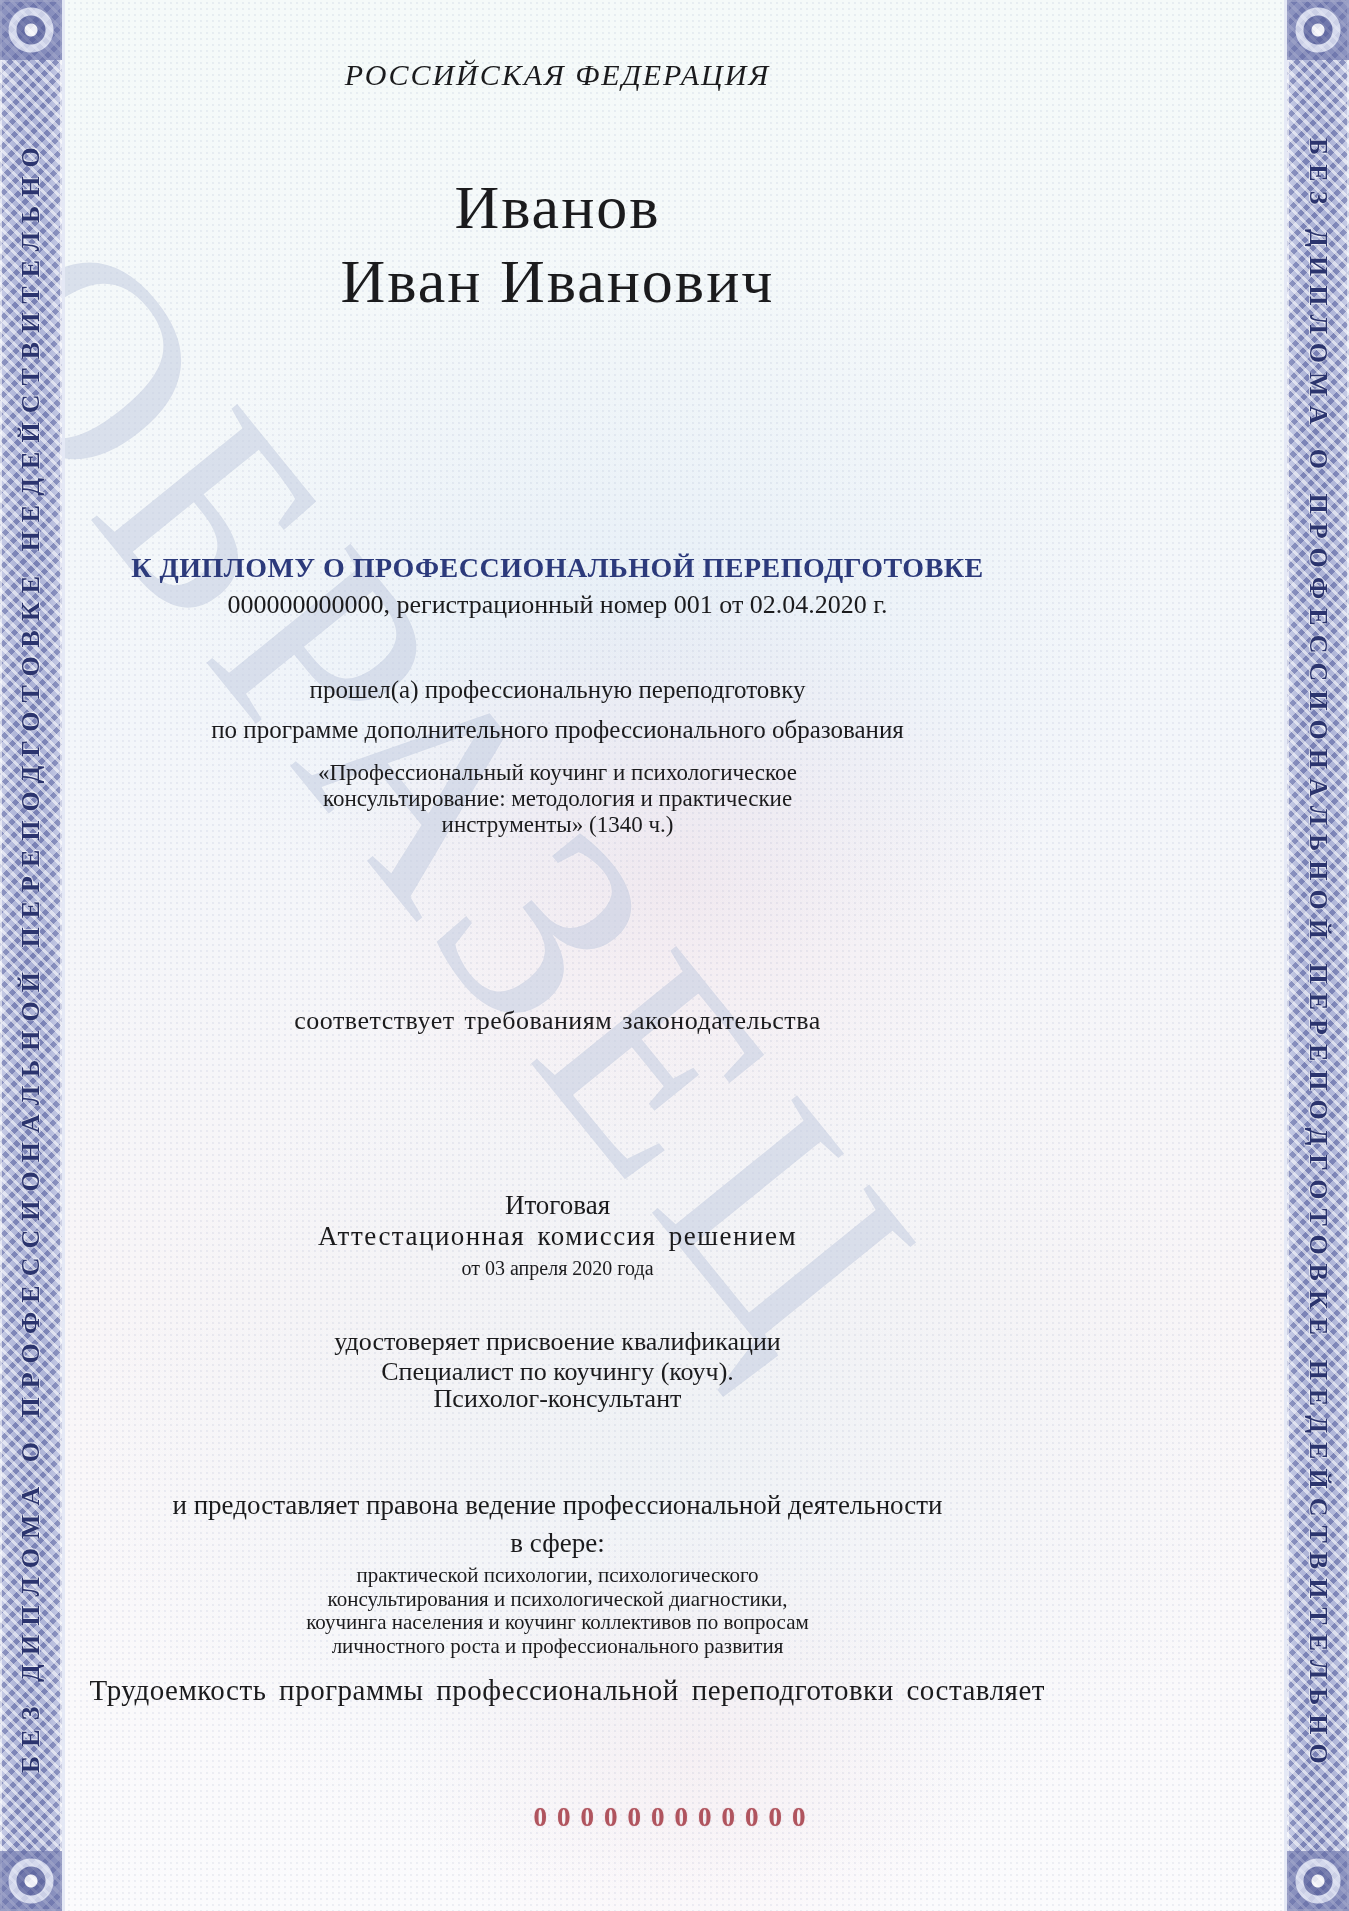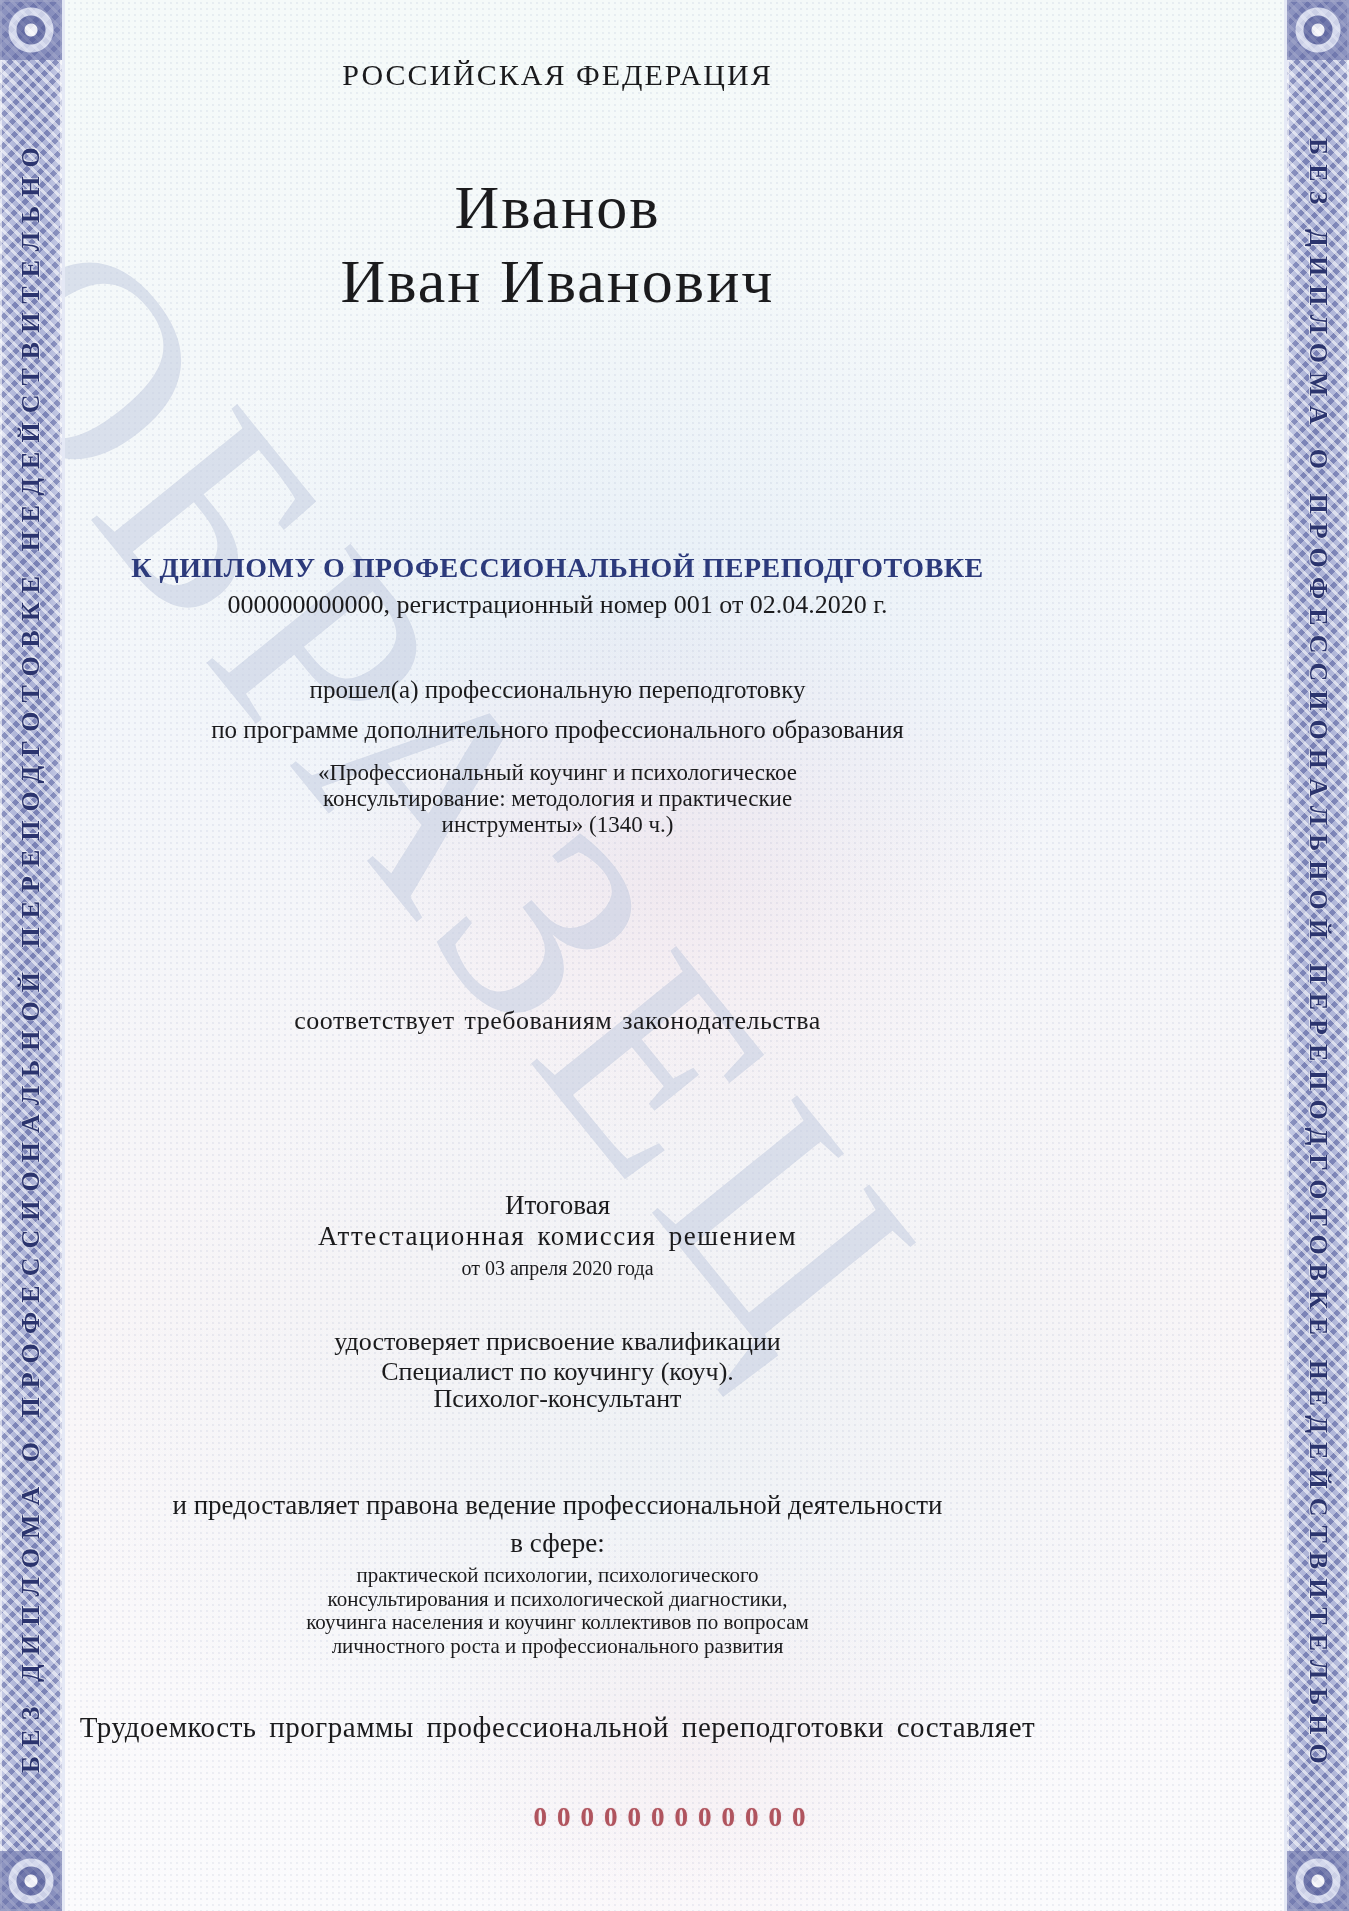--- a/index.html
+++ b/index.html
@@ -56,41 +56,41 @@
     transform:rotate(51deg);transform-origin:0 0;
     font-size:285px;line-height:1;letter-spacing:18px;
     font-family:"Liberation Serif", serif;
     color:rgba(146,162,198,0.30);
     white-space:nowrap;pointer-events:none;
     text-shadow:0 0 2px rgba(255,255,255,0.4);
   }
   
   .content{position:absolute;left:70px;width:975px;top:0;height:100%;z-index:2;}
   .line{position:absolute;left:0;width:100%;text-align:center;}
-  .country{top:58px;font-size:30px;letter-spacing:2px;}
+  .country{top:58px;font-size:30px;letter-spacing:2px;font-style:italic;}
   .surname{top:172px;font-size:62px;letter-spacing:2px;}
   .name2{top:246px;font-size:62px;letter-spacing:2px;}
   .doc-title{top:376px;font-size:64px;font-weight:bold;color:#2c3a7b;letter-spacing:2px;}
   .doc-subtitle{top:552px;font-size:28px;font-weight:bold;color:#2c3a7b;letter-spacing:0.5px;}
   .doc-number{top:590px;font-size:26px;}
   .training1{top:676px;font-size:25px;}
   .training2{top:716px;font-size:25px;}
   .program{top:760px;font-size:23px;line-height:26px;}
   .prev1{top:952px;font-size:27px;letter-spacing:1px;word-spacing:5px;}
   .prev2{top:1006px;font-size:26px;letter-spacing:0.5px;word-spacing:3px;}
   .comm1{top:1190px;font-size:27px;}
   .comm2{top:1221px;font-size:27px;letter-spacing:1.5px;word-spacing:4px;}
   .comm3{top:1257px;font-size:20px;}
   .qual1{top:1327px;font-size:26px;}
   .qual2{top:1357px;font-size:26px;}
   .qual3{top:1384px;font-size:26px;}
   .rights1{top:1490px;font-size:27px;}
   .rights2{top:1528px;font-size:27px;}
   .sphere{top:1564px;font-size:21px;line-height:23.5px;}
-  .workload{top:1711px;font-size:29px;letter-spacing:0.5px;word-spacing:5px;}
+  .workload{top:1674px;font-size:29px;letter-spacing:0.5px;word-spacing:5px;text-align:right;}
   .hours{top:1748px;font-size:30px;}
   .serial{
     position:absolute;left:0;right:0;top:1802px;text-align:center;z-index:2;
     font-size:27px;font-weight:600;letter-spacing:10px;
     color:#b0545e;text-shadow:0 0 1px rgba(176,84,94,0.5);
   }
 </style>
 </head>
 <body>
 

